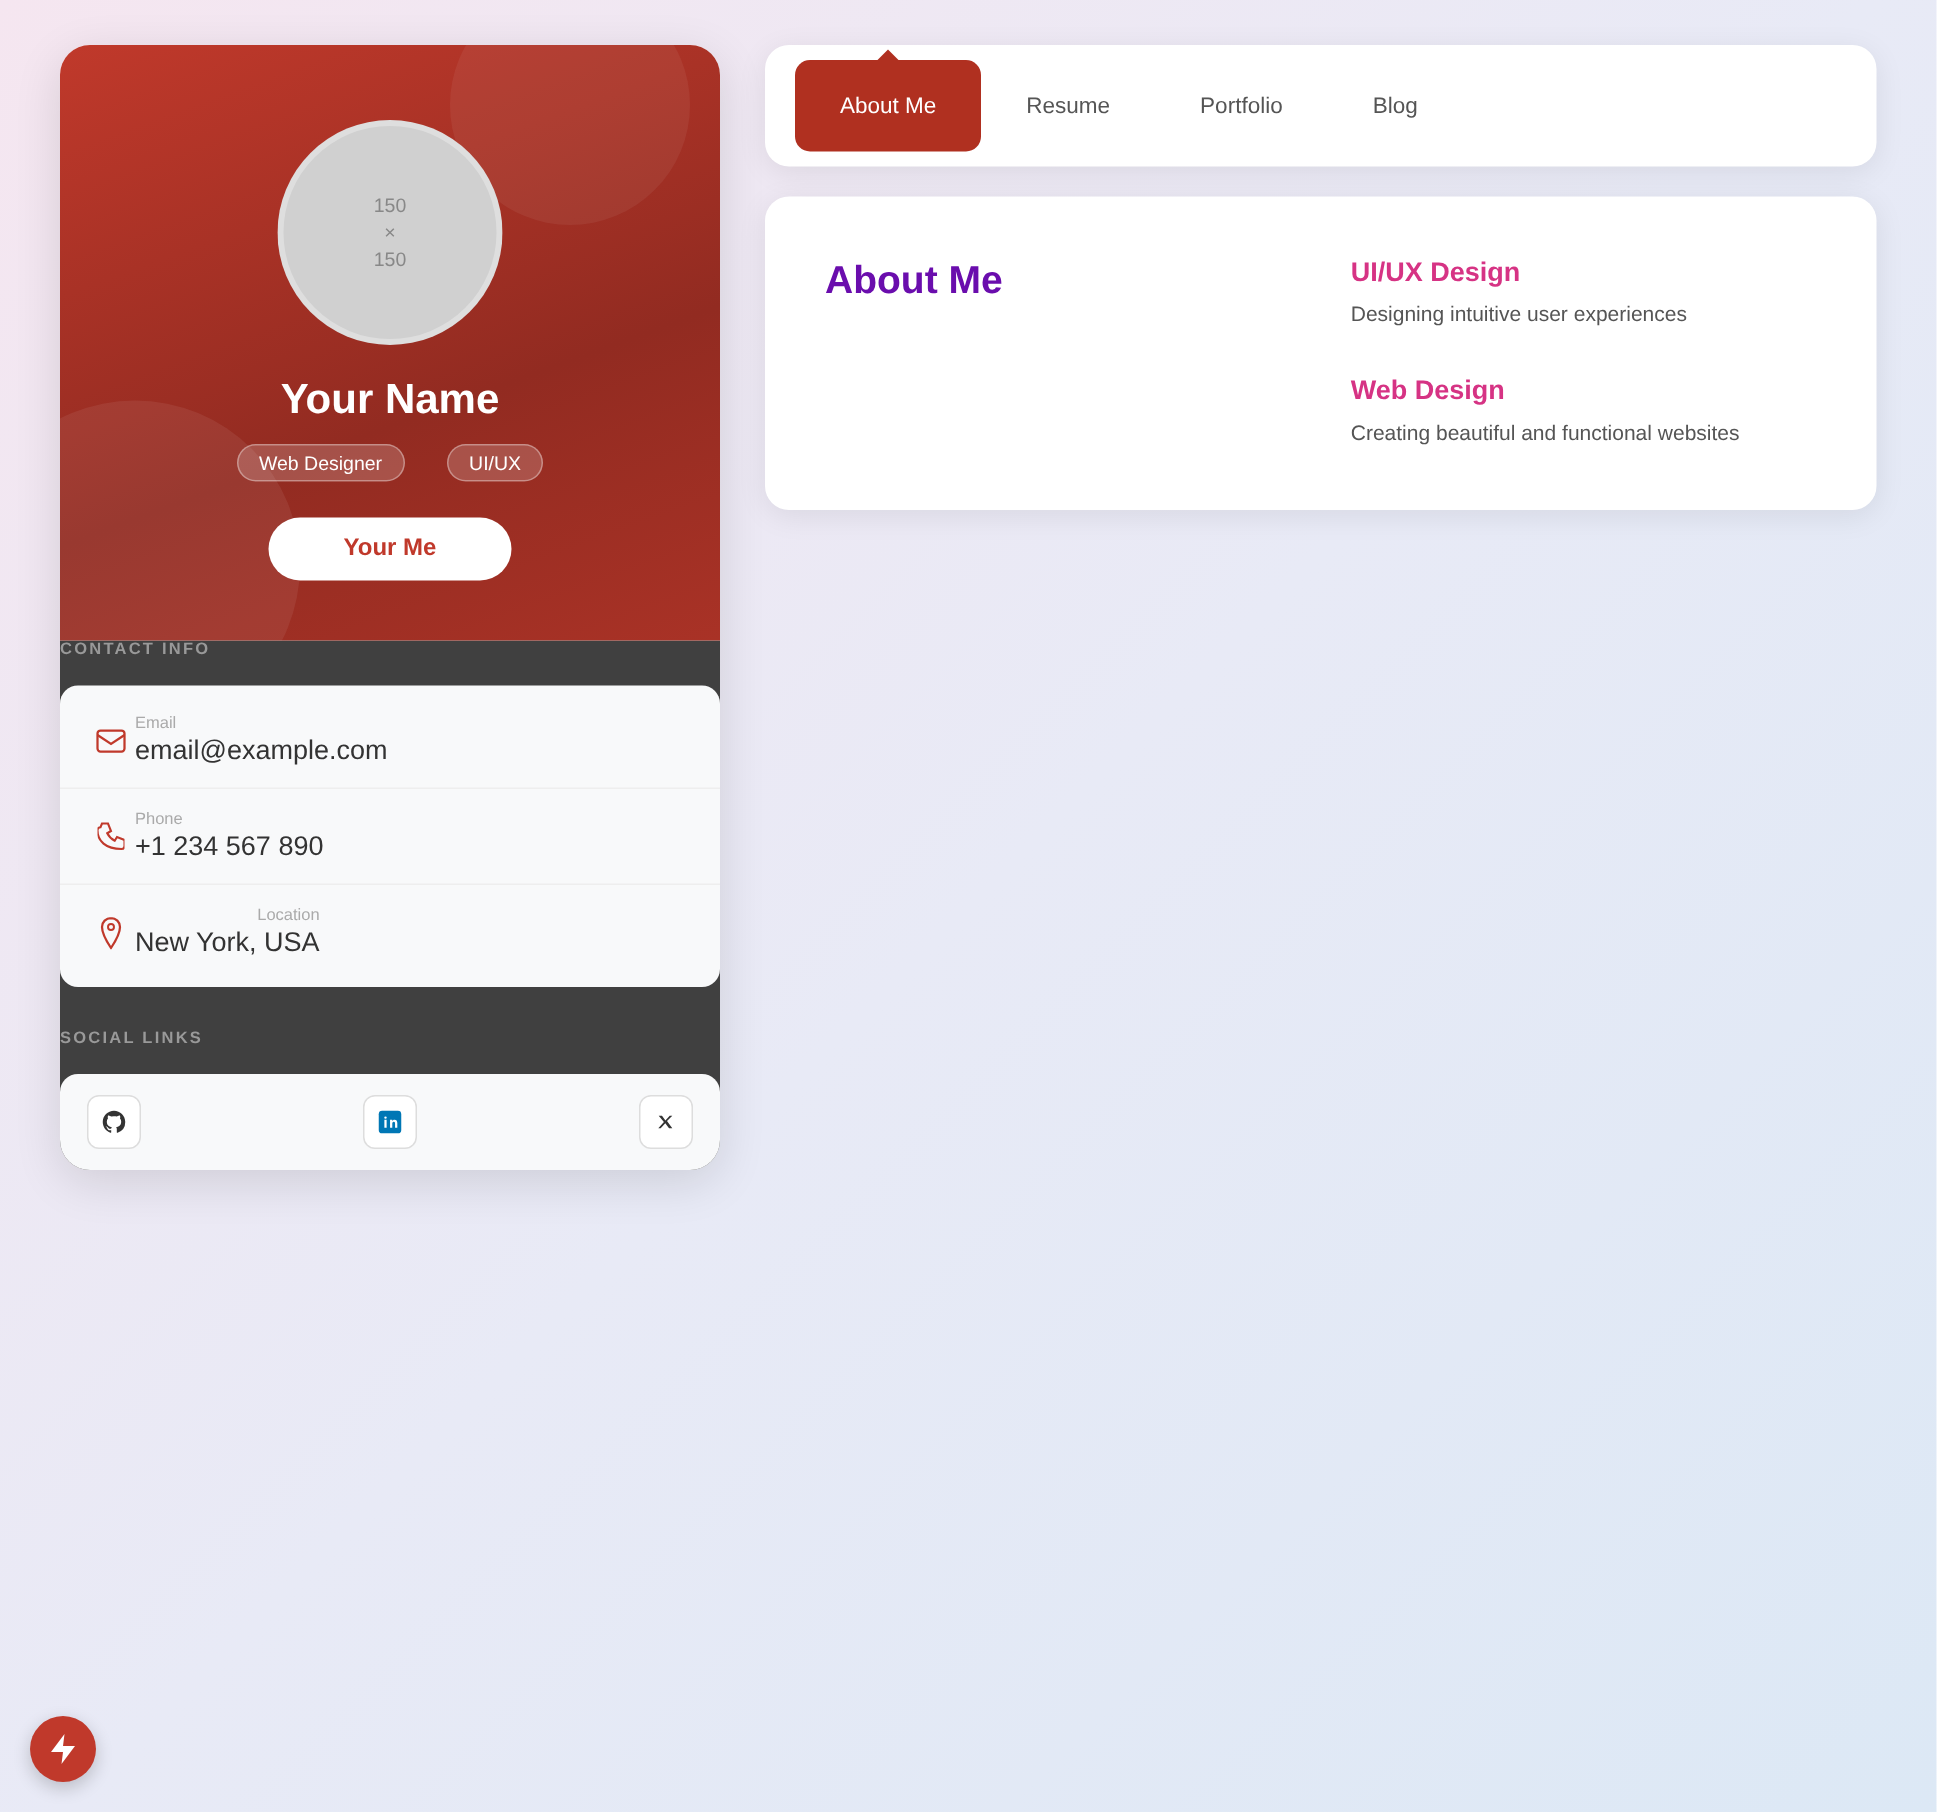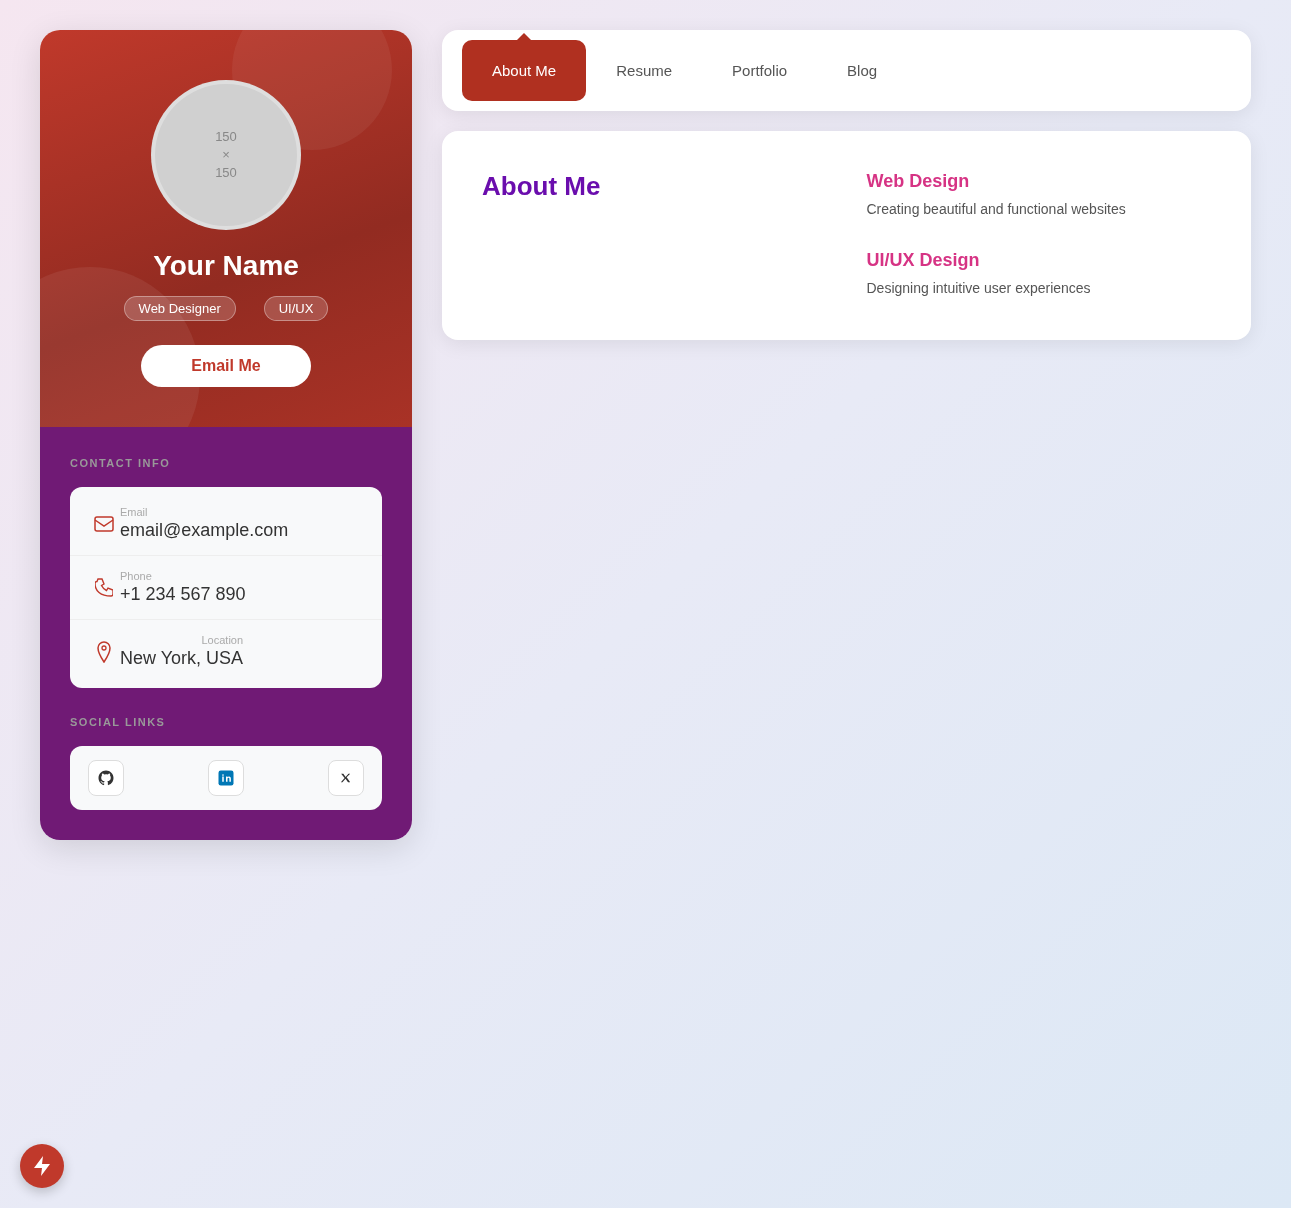--- a/index.html
+++ b/index.html
@@ -10,21 +10,21 @@
       min-height: 1208px;
       width: 1291px;
       display: flex;
       align-items: flex-start;
       padding: 30px 40px;
       gap: 30px;
     }
 
     
     .left-card {
-      width: 372px;
+      width: 440px;
       flex-shrink: 0;
       border-radius: 20px;
       overflow: hidden;
       box-shadow: 0 8px 32px rgba(0,0,0,0.12);
       background: #fff;
     }
 
     .profile-header {
       background: linear-gradient(160deg, #c0392b 0%, #922b21 60%, #a93226 100%);
       padding: 50px 30px 40px;
@@ -104,22 +104,21 @@
       border: none;
       padding: 12px 50px;
       border-radius: 30px;
       font-size: 16px;
       font-weight: 600;
       cursor: pointer;
       z-index: 1;
     }
 
     .profile-lower {
-      background: #701a75;
-      padding: 30px;
+      background: #404040;
     }
 
     .section-label {
       font-size: 11px;
       font-weight: 700;
       letter-spacing: 1.5px;
       color: #999;
       margin-bottom: 18px;
       text-transform: uppercase;
     }
@@ -309,21 +308,21 @@
     <div class="avatar-placeholder">
       <span style="white-space:pre-line">150
 ×
 150</span>
     </div>
     <div class="profile-name">Your Name</div>
     <div class="tags">
       <span class="tag">Web Designer</span>
       <span class="tag">UI/UX</span>
     </div>
-    <button class="hire-btn">Email Me</button>
+    <button class="hire-btn">Your Me</button>
   </div>
 
   <div class="profile-lower">
     <div class="section-label">CONTACT INFO</div>
 
     <div class="contact-info-box">
 
       <div class="contact-row">
         <div class="contact-icon">
           <svg width="20" height="16" viewBox="0 0 20 16" fill="none">
@@ -398,26 +397,26 @@
     <div class="nav-tab">Blog</div>
   </div>
 
   <div class="content-card">
     <div class="about-text-section">
       <h2>About Me</h2>
     </div>
 
     <div class="skills-section">
       <div class="skill-item">
+        <h3>UI/UX Design</h3>
+        <p>Designing intuitive user experiences</p>
+      </div>
+      <div class="skill-item">
         <h3>Web Design</h3>
         <p>Creating beautiful and functional websites</p>
-      </div>
-      <div class="skill-item">
-        <h3>UI/UX Design</h3>
-        <p>Designing intuitive user experiences</p>
       </div>
     </div>
   </div>
 </div>
 
 <div class="bolt-btn">
   <svg width="18" height="22" viewBox="0 0 18 22" fill="white">
     <path d="M10 1L1 13h8l-1 8 9-12h-8l1-8z"></path>
   </svg>
 </div>

